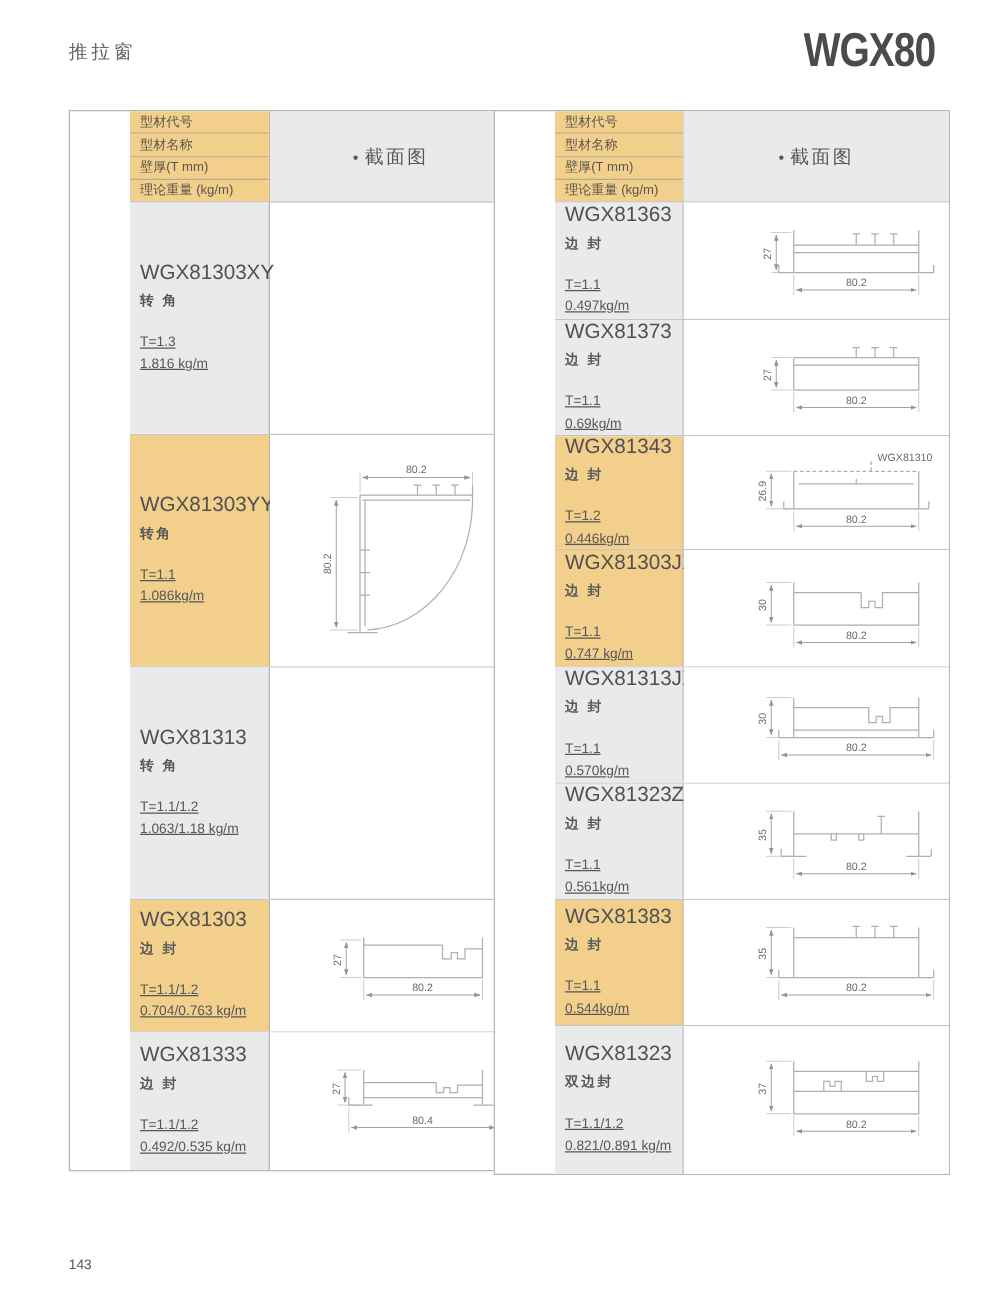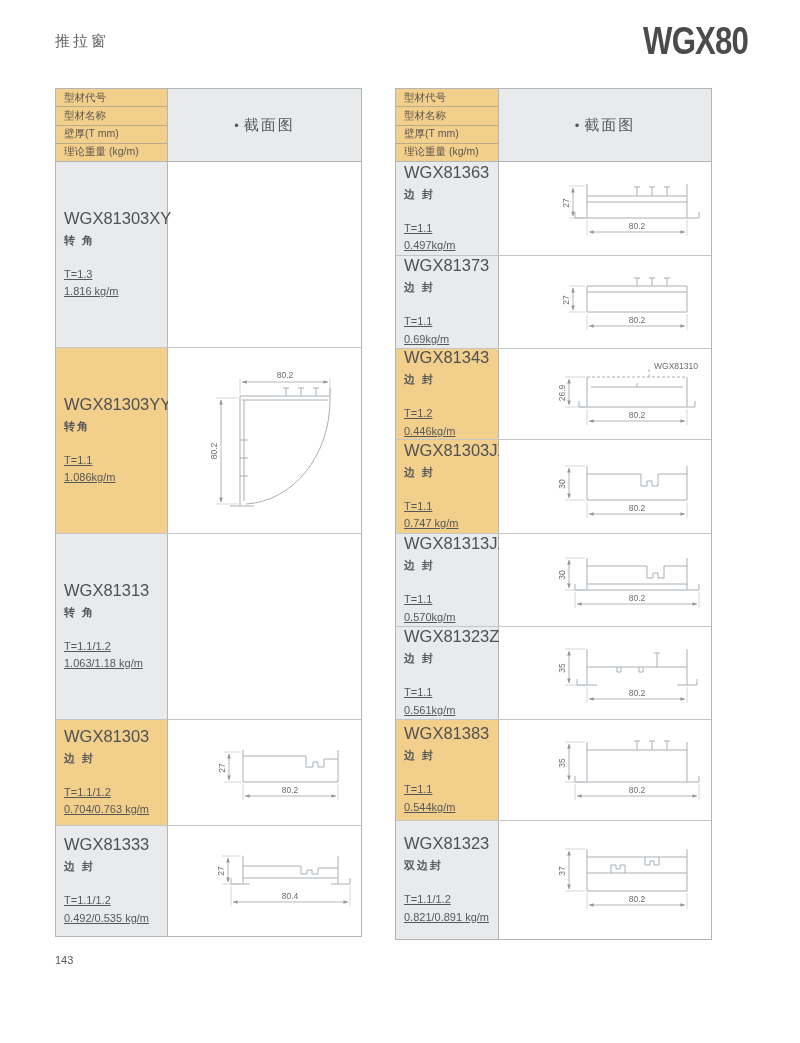--- a/index.html
+++ b/index.html
@@ -2,21 +2,21 @@
 <html><head>
 <meta charset="utf-8">
 <style>
   html,body { margin:0; padding:0; background:#ffffff; }
   body { width:800px; height:1043px; position:relative; font-family:"Liberation Sans","DejaVu Sans",sans-serif; overflow:hidden; }
 
   .doc-title { position:absolute; left:55px; top:32px; font-size:15px; color:#63666a; letter-spacing:3px;font-family:Liberation Mono, monospace; }
   .model-title { position:absolute; right:52px; top:20px; font-size:38px; font-weight:700; color:#4a4b4d;
                  transform:scaleX(0.82); transform-origin:right center; letter-spacing:-1px; }
 
-  .ptable { position:absolute; top:88px; border:1px solid #b3b6b8; background:#fff; }
+  .ptable { position:absolute; top:88px; border:1px solid #b3b6b8; background:#fff;padding-left:48px; }
   #table-left  { left:55px;  width:305px; --lw:112px; }
   #table-right { left:395px; width:315px; --lw:103px; }
 
   .thead { display:flex; height:72px; border-bottom:1px solid #b3b6b8; }
   .th-labels { width:var(--lw); border-right:1px solid #b3b6b8; display:flex; flex-direction:column; box-sizing:border-box; }
   .th-cell { flex:1; background:#f3cf8c; border-bottom:1px solid #b6ab8c; font-size:10.5px; color:#5a564f;
              display:flex; align-items:center; padding-left:8px; }
   .th-cell:last-child { border-bottom:none; }
   .th-section { flex:1; background:#e9eaec; display:flex; align-items:center; justify-content:center;
                 font-size:15px; color:#55585a; letter-spacing:2px; }
@@ -32,21 +32,21 @@
   .pspec { margin-top:18px; font-size:11px; line-height:1.55;text-decoration:underline; }
   .pdiagram { flex:1; background:#ffffff; display:flex; align-items:center; justify-content:center; overflow:hidden; }
   .pdiagram svg { width:100%; height:100%; display:block; }
 
   svg text { font-family:"Liberation Sans","DejaVu Sans",sans-serif; font-size:8.5px; fill:#686d72; }
   .pf { fill:none; stroke:#a9b0b6; stroke-width:1; stroke-linejoin:miter; }
   .dm { stroke:#8f969c; stroke-width:0.7; fill:none; }
   .ex { stroke:#b6bcc2; stroke-width:0.6; }
   .dash { stroke-dasharray:3 2; }
 
-  .page-number { position:absolute; left:55px; top:954px; font-size:11px; color:#55585a; }
+  .page-number { position:absolute; left:55px; top:1006px; font-size:11px; color:#55585a; }
 </style>
 </head>
 <body>
 
 <svg width="0" height="0" style="position:absolute" aria-hidden="true">
   <defs>
     <marker id="arr" viewBox="0 0 8 8" refX="7.5" refY="4" markerWidth="7" markerHeight="7" orient="auto-start-reverse">
       <path d="M0,1 L8,4 L0,7 z" fill="#8f969c"></path>
     </marker>
   </defs>

